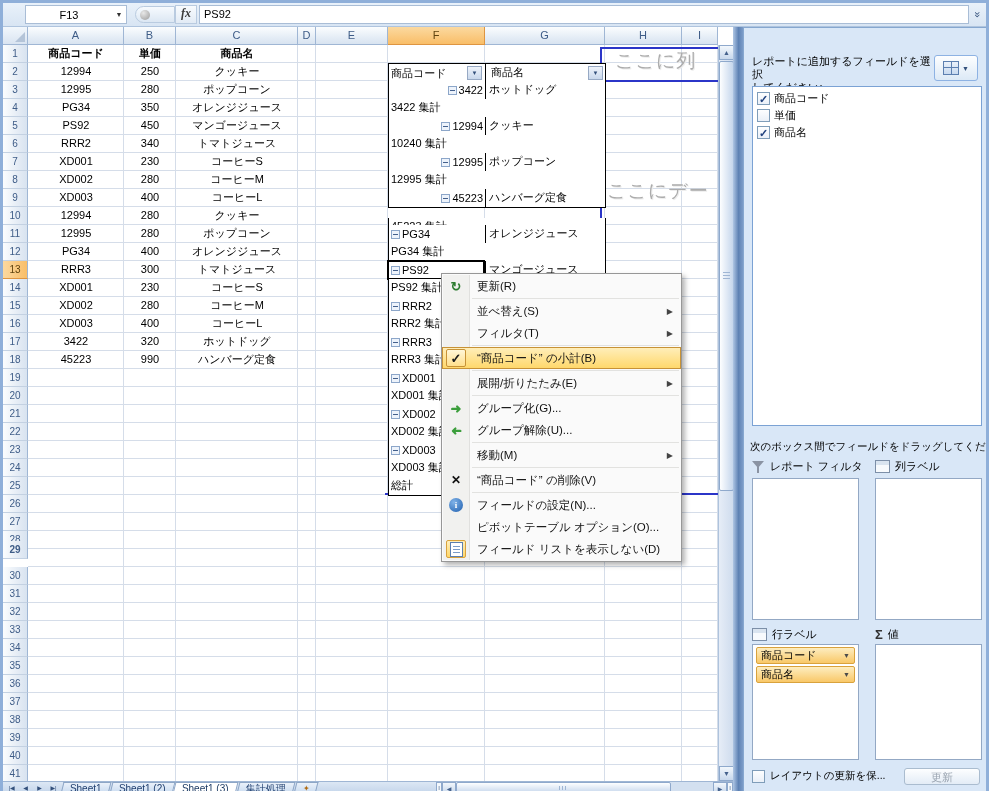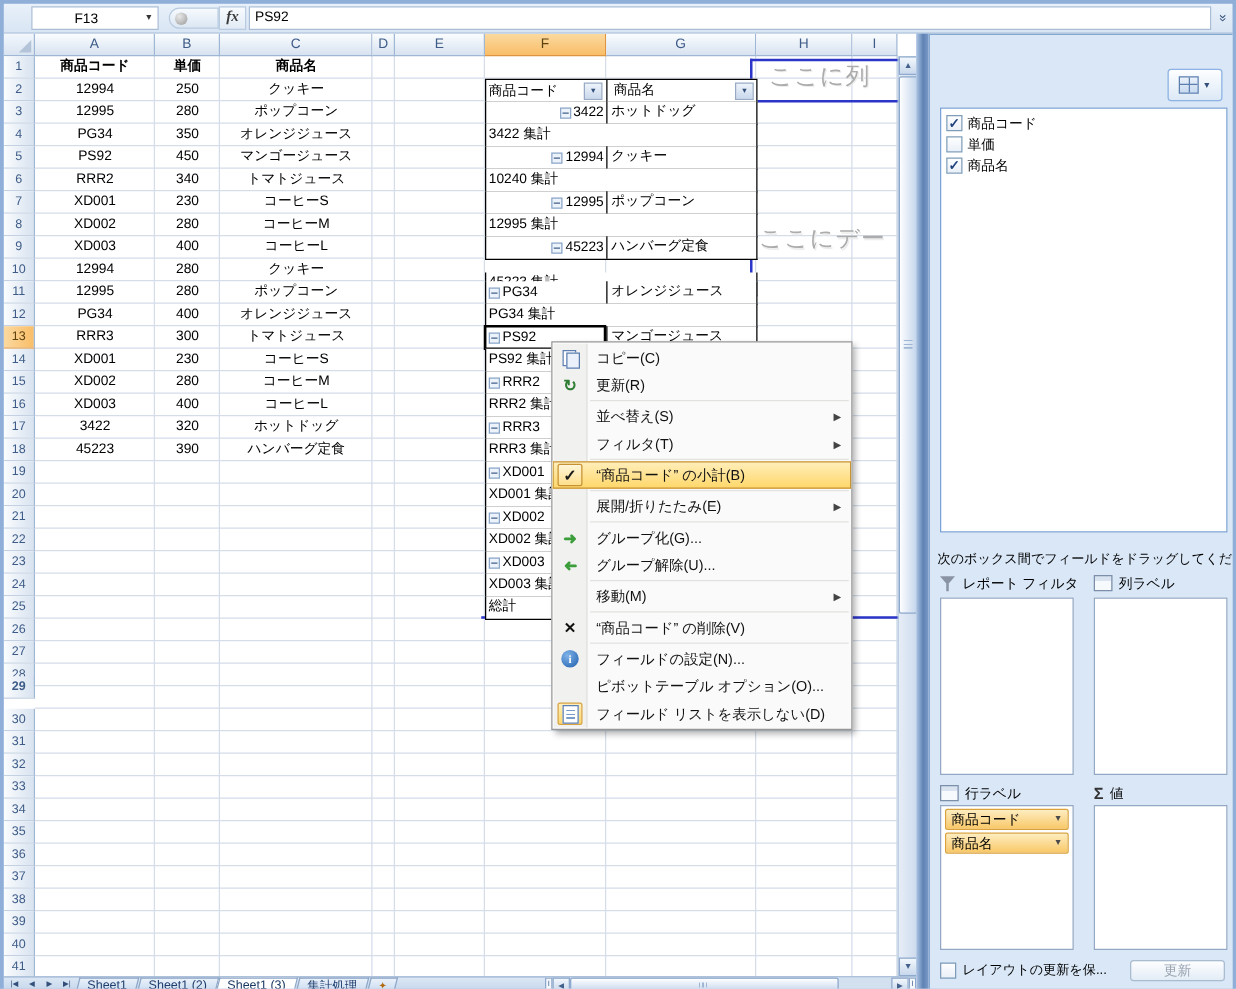--- a/index.html
+++ b/index.html
@@ -303,21 +303,21 @@
       <div class="cell c" style="left: 25px; top: 270px; width: 96px;">XD002</div>
       <div class="cell c" style="left: 121px; top: 270px; width: 52px;">280</div>
       <div class="cell c" style="left: 173px; top: 270px; width: 122px;">コーヒーM</div>
       <div class="cell c" style="left: 25px; top: 288px; width: 96px;">XD003</div>
       <div class="cell c" style="left: 121px; top: 288px; width: 52px;">400</div>
       <div class="cell c" style="left: 173px; top: 288px; width: 122px;">コーヒーL</div>
       <div class="cell c" style="left: 25px; top: 306px; width: 96px;">3422</div>
       <div class="cell c" style="left: 121px; top: 306px; width: 52px;">320</div>
       <div class="cell c" style="left: 173px; top: 306px; width: 122px;">ホットドッグ</div>
       <div class="cell c" style="left: 25px; top: 324px; width: 96px;">45223</div>
-      <div class="cell c" style="left: 121px; top: 324px; width: 52px;">390</div>
+      <div class="cell c" style="left: 121px; top: 324px; width: 52px;">990</div>
       <div class="cell c" style="left: 173px; top: 324px; width: 122px;">ハンバーグ定食</div>
       <div class="ghost" style="left: 612px; top: 21px;">ここに列</div>
       <div class="ghost" style="left: 604px; top: 151px;">ここにデー</div>
       <div class="blueline" style="left: 597px; top: 20px; width: 119px; height: 2px;"></div>
       <div class="blueline" style="left: 597px; top: 53px; width: 119px; height: 2px;"></div>
       <div class="blueline" style="left: 597px; top: 20px; width: 2px; height: 448px;"></div>
       <div class="blueline" style="left: 382px; top: 466px; width: 334px; height: 2px;"></div>
       <div class="pivot">
         <div class="prow first" style="top: 0px;">
           <div class="pcellF">
@@ -444,20 +444,24 @@
       <div class="vscroll">
         <div class="sbtn" style="left: 0px; top: 0px;">▲</div>
         <div class="vthumb"></div>
         <div class="sbtn" style="left: 0px; bottom: 0px;">▼</div>
       </div>
     </div>
 
   <div class="splitter"></div>
 
   <div class="pane">
+    <div class="pinstr">
+      <span>レポートに追加するフィールドを選択</span><br>
+      <span>してください:</span>
+    </div>
     <div class="axisbtn">
       <span class="axisicon"></span>
       <span style="font-size:7px;color:#33507B;">▼</span>
     </div>
     <div class="fieldbox" id="fieldbox">
         <div class="fielditem">
           <div class="chk">✓</div>
           <span>商品コード</span>
         </div>
         <div class="fielditem">
@@ -537,26 +541,20 @@
     <div class="hs-el" style="width:14px;">◀</div>
     <div class="hthumb"></div>
     <div style="flex:1;"></div>
     <div class="hs-el" style="width:14px;">▶</div>
     <div class="hs-el" style="width:6px;background:#F4F8FC;">I</div>
   </div>
 
   <div class="cmenu" id="cmenu">
       <div class="mi">
         <div class="micon">
-          <span class="i-copy"></span>
-        </div>
-        <span>コピー(C)</span>
-      </div>
-      <div class="mi">
-        <div class="micon">
           <span class="i-refresh">↻</span>
         </div>
         <span>更新(R)</span>
       </div>
       <div class="msep"></div>
       <div class="mi">
         <span>並べ替え(S)</span>
         <span class="arrow">▶</span>
       </div>
       <div class="mi">

